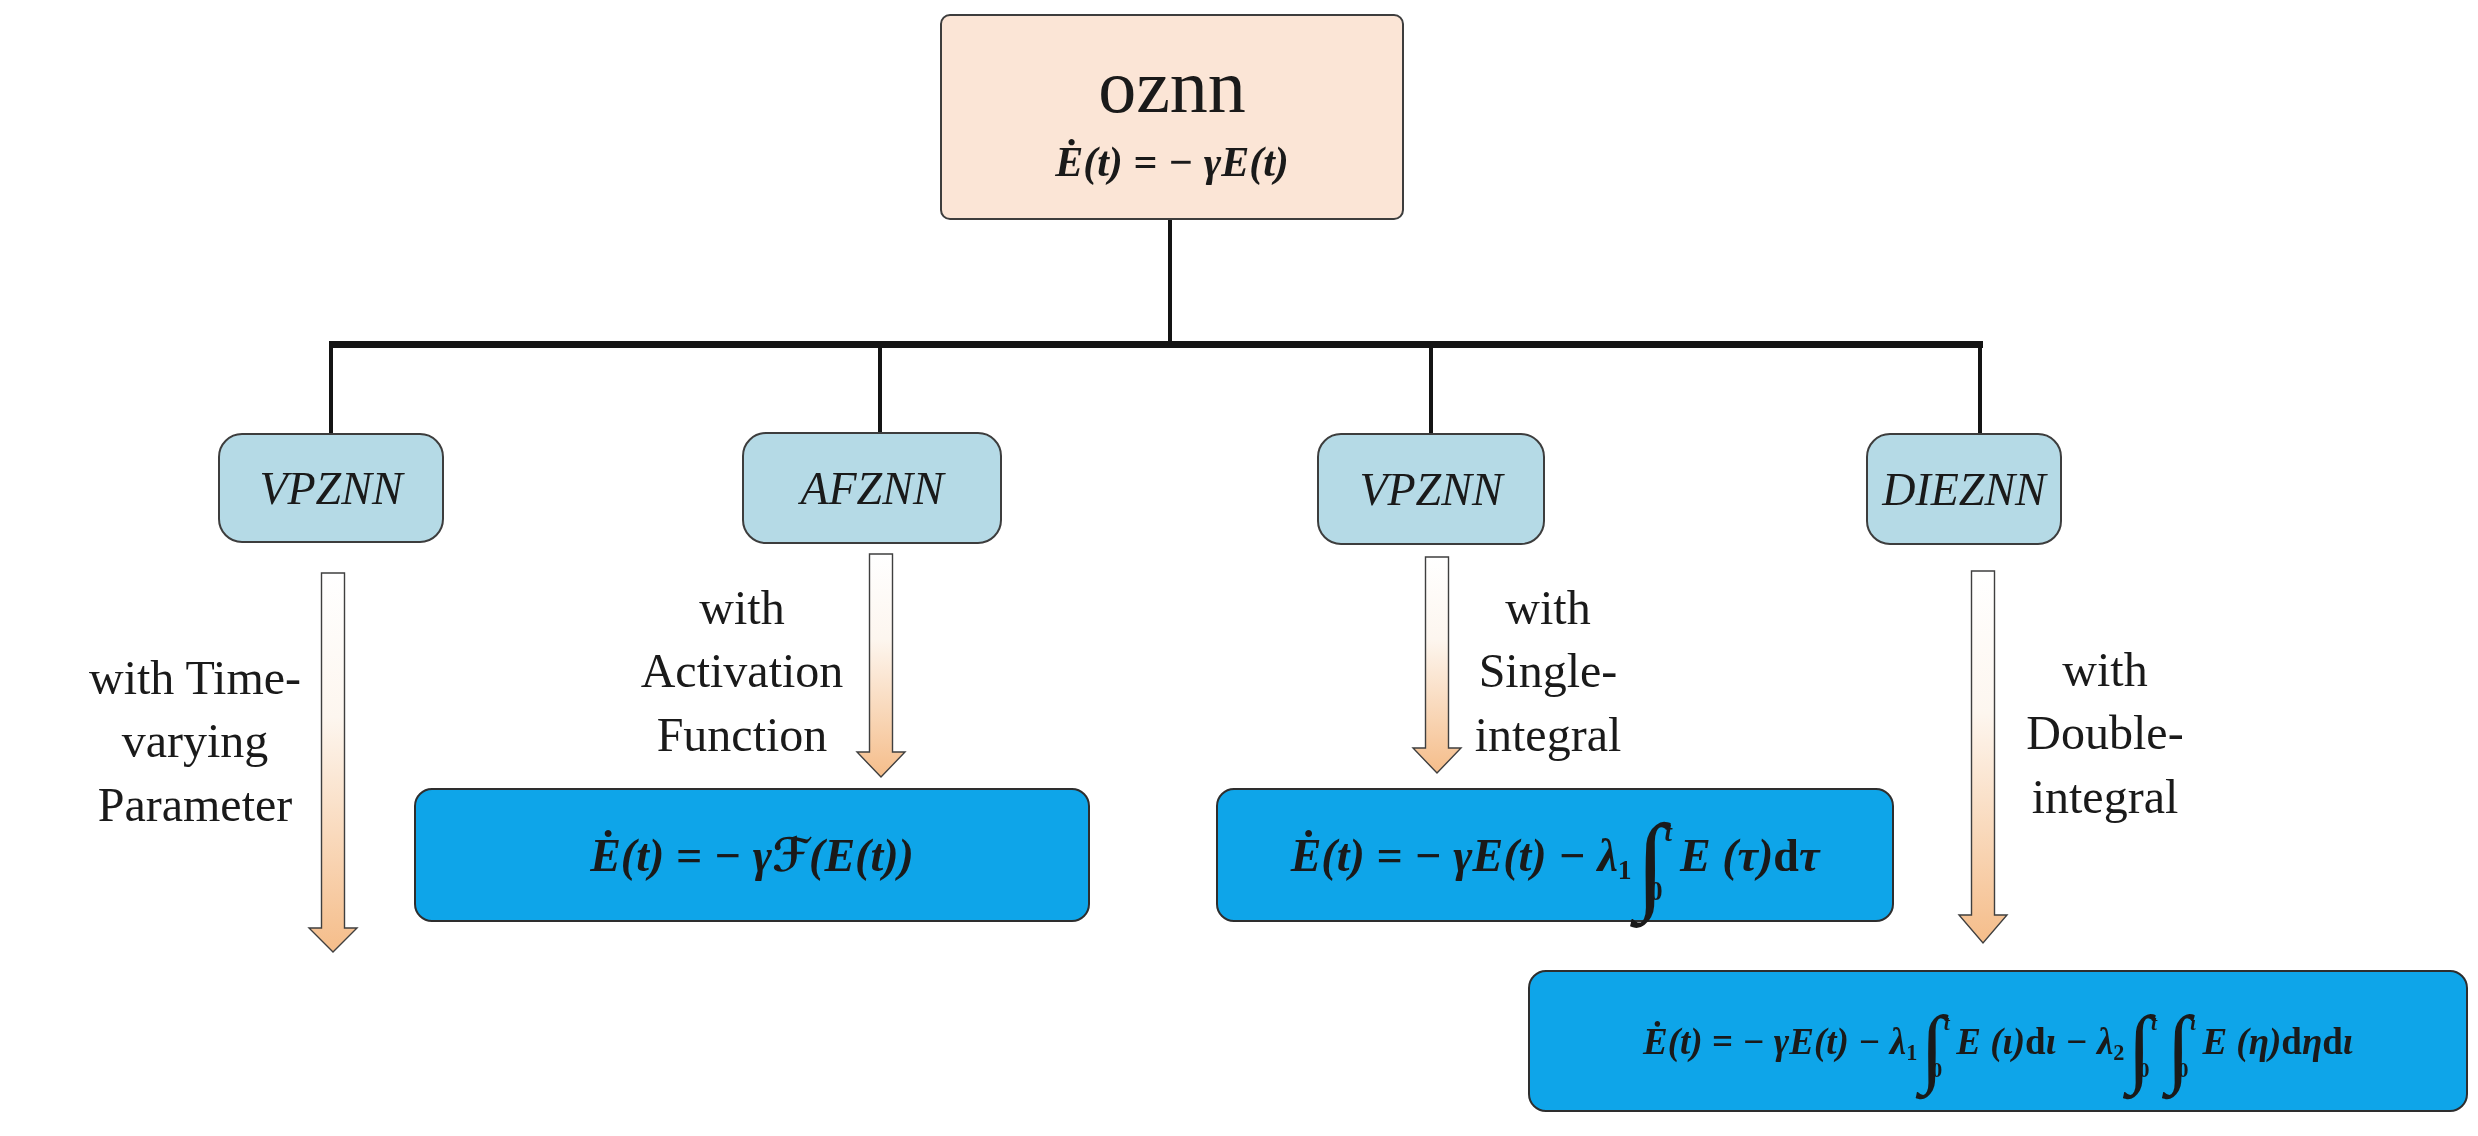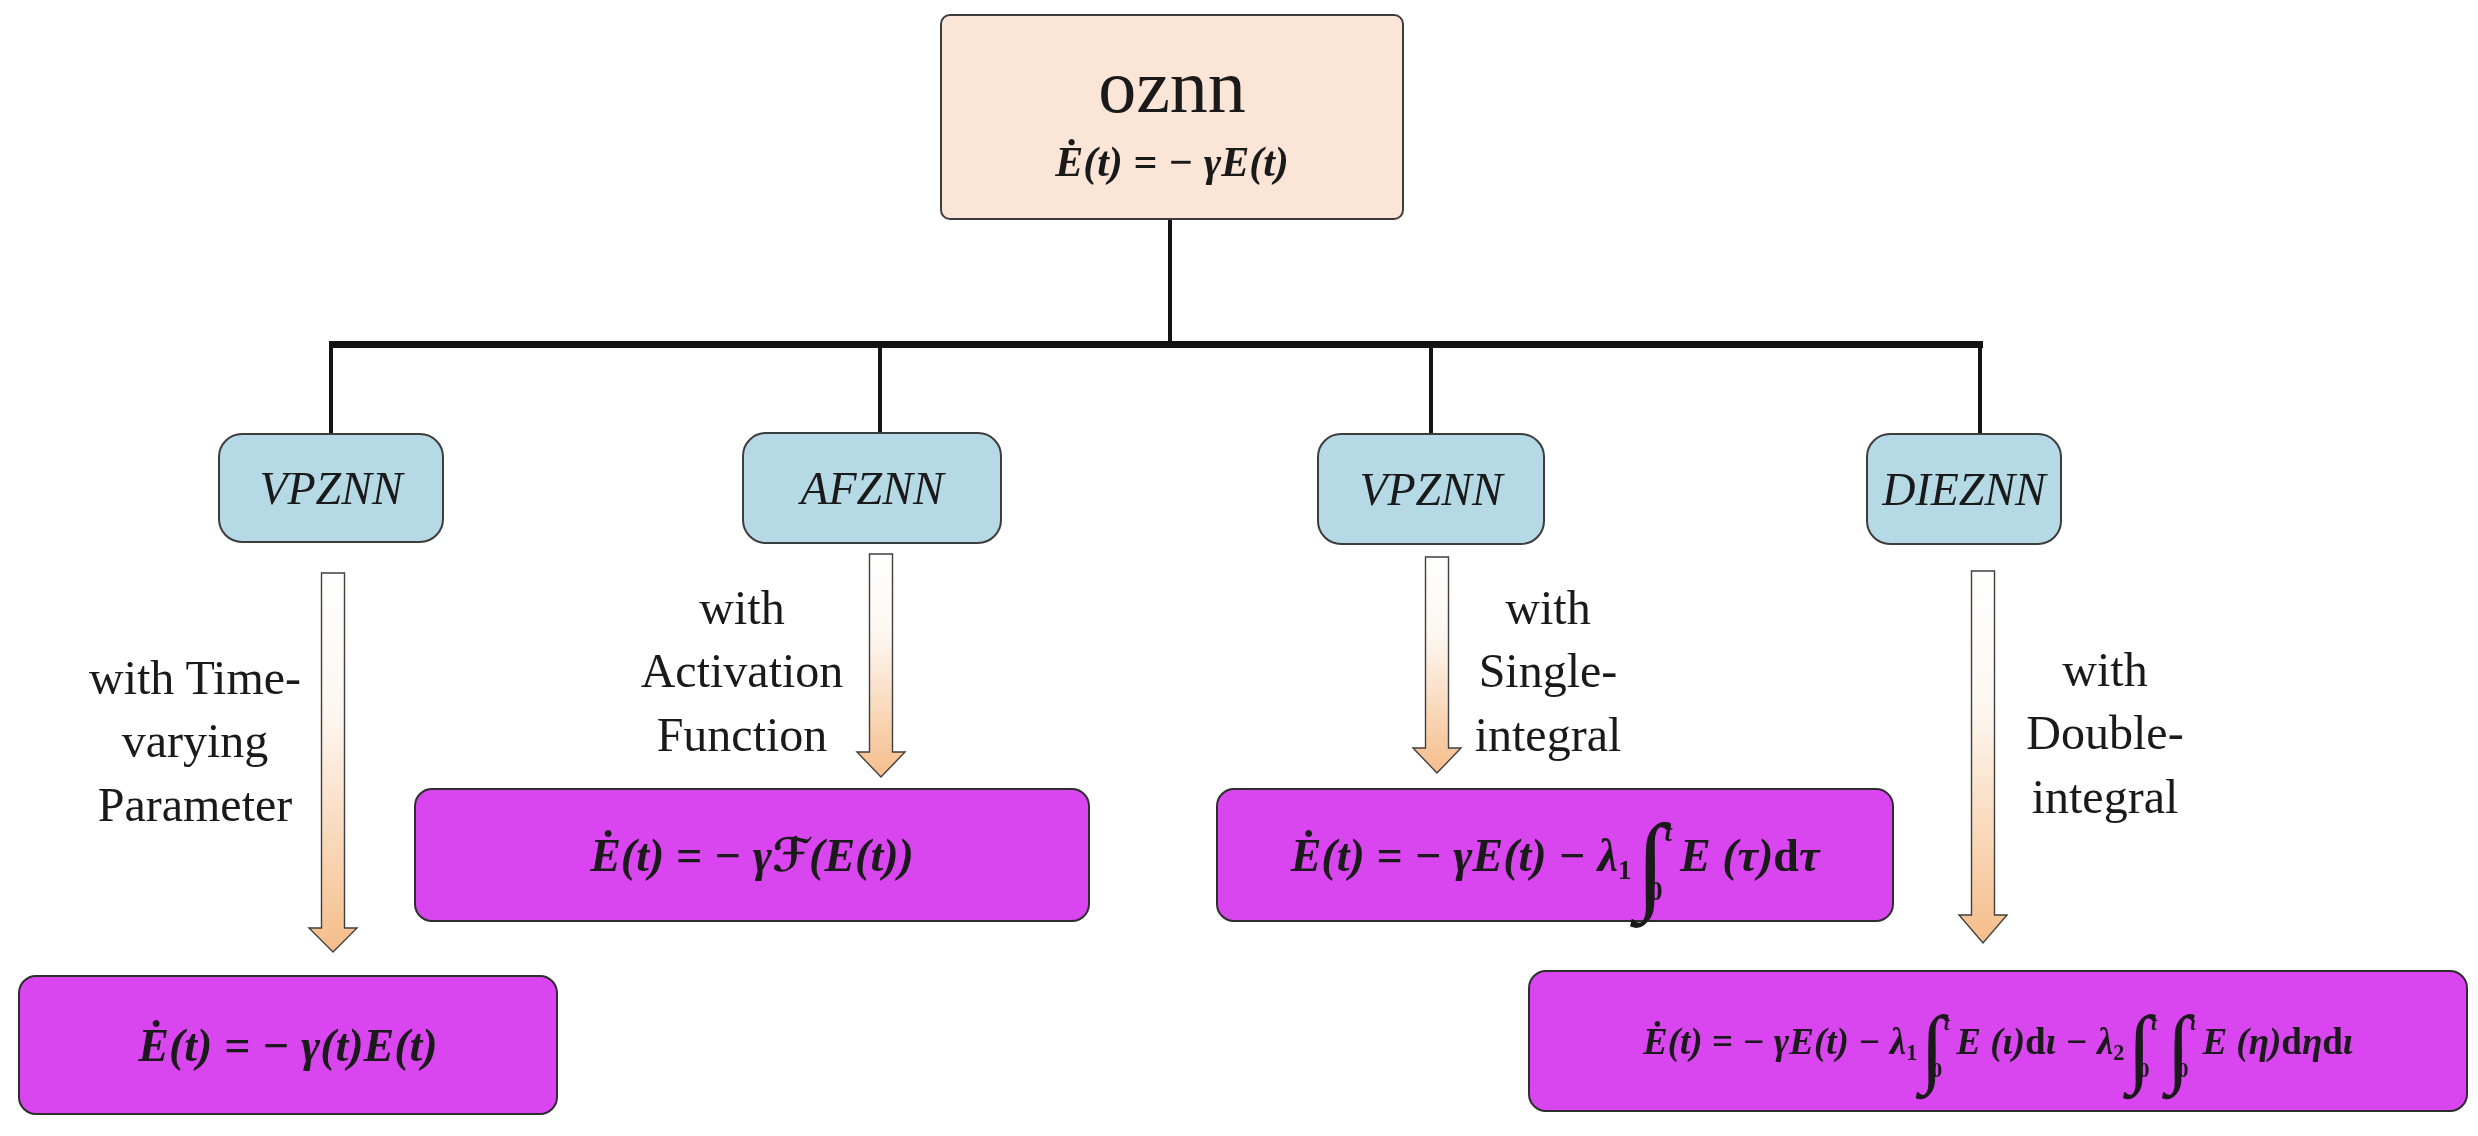--- a/index.html
+++ b/index.html
@@ -28,21 +28,21 @@
   .root-title{font-size:76px;line-height:1;margin-bottom:14px;}
   .root-eq{font-size:42px;text-align:center;}
   .node.blue{
     background:#b5dae6;
     border-radius:24px;
     border-width:2px;
     font-style:italic;
   }
   .blue-label{font-size:46px;}
   .node.pink{
-    background:#d946ef;
+    background:#0ea5e9;
     border-radius:18px;
     border-color:#2e2e2e;
   }
   
   .arrow-label{
     position:absolute;
     font-size:48px;line-height:1.32;
     text-align:center;
     white-space:pre-line;
   }
@@ -116,23 +116,20 @@
   <div class="arrow-label" style="left:592px;top:576px;width:300px;">with
 Activation
 Function</div>
   <div class="arrow-label" style="left:1398px;top:576px;width:300px;">with
 Single-
 integral</div>
   <div class="arrow-label" style="left:1945px;top:638px;width:320px;">with
 Double-
 integral</div>
 
-  <div class="node pink" style="left:18px;top:975px;width:540px;height:140px;">
-    <div class="eq eq-box-eq"><span class="m-it">Ė(t) = − γ(t)E(t)</span></div>
-  </div>
   <div class="node pink" style="left:414px;top:788px;width:676px;height:134px;">
     <div class="eq eq-box-eq"><span class="m-it">Ė(t) = − γ</span><span class="m-scr">ℱ</span><span class="m-it">(E(t))</span></div>
   </div>
   <div class="node pink" style="left:1216px;top:788px;width:678px;height:134px;">
     <div class="eq eq-box-eq"><span class="m-it">Ė(t) = − γE(t) − λ</span><span class="m-sub">1</span><span class="mint"><span class="isign">∫</span><span class="ilims"><span class="iup">t</span><span class="ilo">0</span></span></span><span class="m-it">E (τ)</span><span class="m-up">d</span><span class="m-it">τ</span></div>
   </div>
   <div class="node pink" style="left:1528px;top:970px;width:940px;height:142px;">
     <div class="eq eq-box-eq small"><span class="m-it">Ė(t) = − γE(t) − λ</span><span class="m-sub">1</span><span class="mint"><span class="isign">∫</span><span class="ilims"><span class="iup">t</span><span class="ilo">0</span></span></span><span class="m-it">E (ι)</span><span class="m-up">d</span><span class="m-it">ι</span><span class="m-it"> − λ</span><span class="m-sub">2</span><span class="mint"><span class="isign">∫</span><span class="ilims"><span class="iup">t</span><span class="ilo">0</span></span></span><span class="mint"><span class="isign">∫</span><span class="ilims"><span class="iup">ι</span><span class="ilo">0</span></span></span><span class="m-it">E (η)</span><span class="m-up">d</span><span class="m-it">η</span><span class="m-up">d</span><span class="m-it">ι</span></div>
   </div>
 

